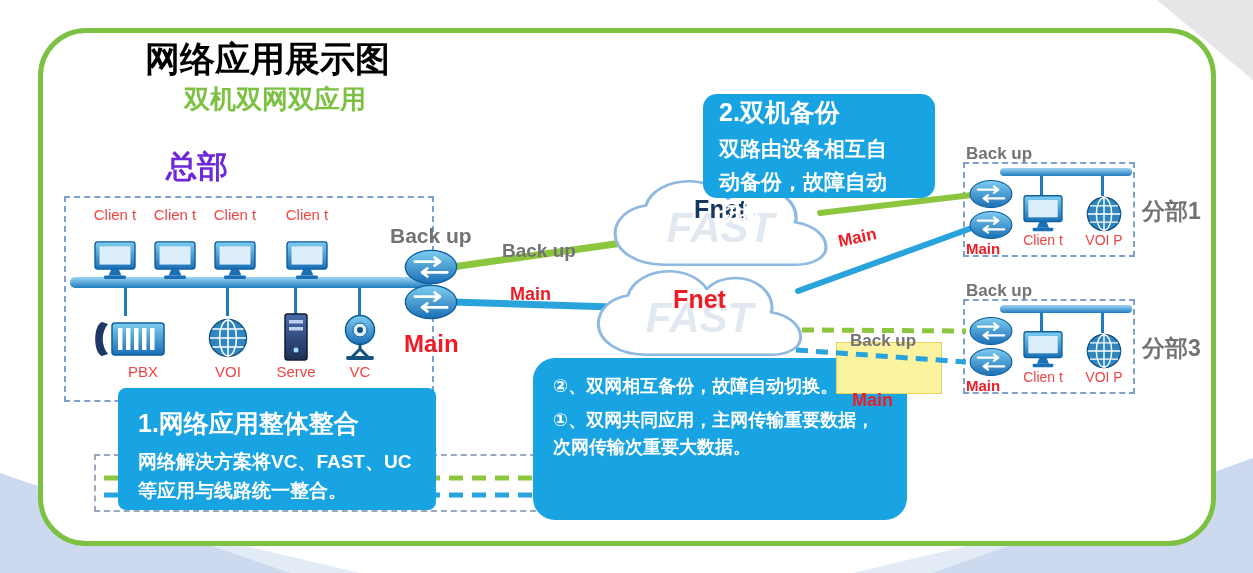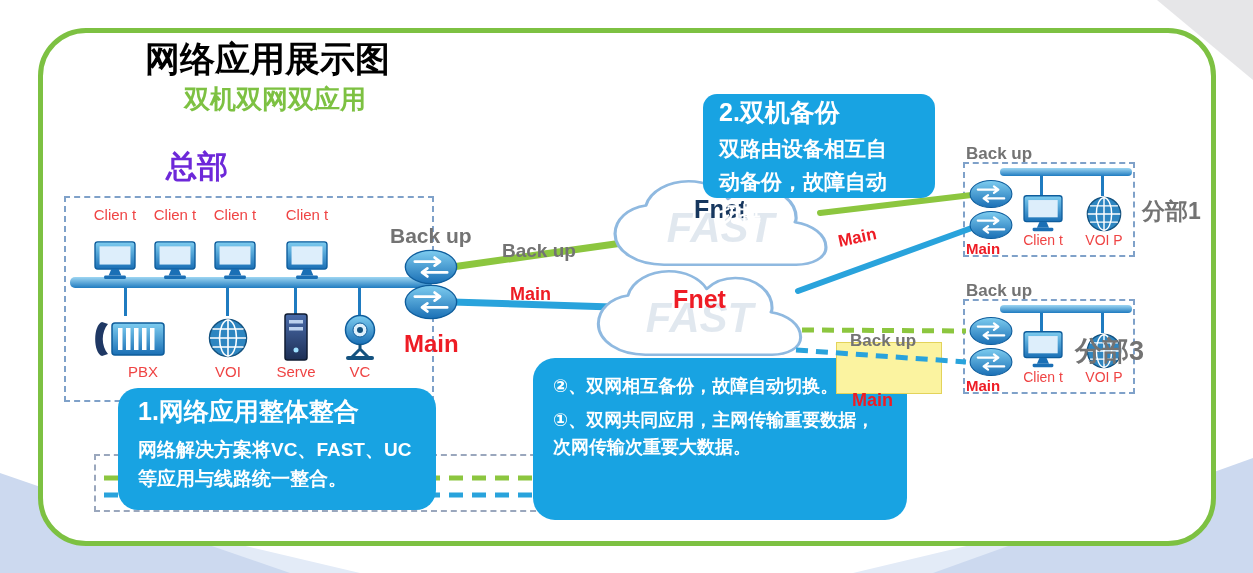--- a/index.html
+++ b/index.html
@@ -233,28 +233,28 @@
     </svg>
   <svg class="icon" style="left:1022px;top:330px" width="42" height="38">
       <use href="#icon-pc"></use>
     </svg>
   <svg class="icon" style="left:1086px;top:333px" width="36" height="36">
       <use href="#icon-globe"></use>
     </svg>
   <div class="lbl-red-bold" style="left:966px;top:377px;font-size:15px">Main</div>
   <div class="lbl-blue" style="left:1020px;top:370px;width:46px;font-size:14px">Clien t</div>
   <div class="lbl-blue" style="left:1084px;top:370px;width:40px;font-size:14px">VOI P</div>
-  <div class="lbl-black-bold" style="left:1075px;top:333px;font-size:27px">分部3</div>
+  <div class="lbl-black-bold" style="left:1142px;top:333px;font-size:23px">分部3</div>
 
   <div class="callout" style="left:703px;top:94px;width:232px;height:104px;border-radius:14px;padding:2px 16px">
     <div class="c-title" style="font-size:25px">2.双机备份</div>
     <div class="c-body" style="font-size:21px;line-height:1.55;width:178px;margin-top:4px">双路由设备相互自动备份，故障自动切换</div>
   </div>
 
-  <div class="callout" style="left:118px;top:388px;width:318px;height:122px;border-radius:20px;padding:7px 20px">
+  <div class="callout" style="left:118px;top:388px;width:318px;height:122px;border-radius:8px;padding:19px 20px">
     <div class="c-title" style="font-size:25px">1.网络应用整体整合</div>
     <div class="c-body" style="font-size:19px;line-height:1.5;width:278px;margin-top:8px">网络解决方案将VC、FAST、UC等应用与线路统一整合。</div>
   </div>
 
   <div class="callout" style="left:533px;top:358px;width:374px;height:162px;border-radius:22px;padding:12px 20px">
     <div class="c-body" style="font-size:18px;line-height:1.5;width:322px;margin-top:3px">②、双网相互备份，故障自动切换。</div>
     <div class="c-body" style="font-size:18px;line-height:1.5;width:322px;margin-top:7px">①、双网共同应用，主网传输重要数据，次网传输次重要大数据。</div>
   </div>
 
   <div class="dashed-box" style="left:94px;top:454px;width:452px;height:58px;border-color:#9aa7bd"></div>

